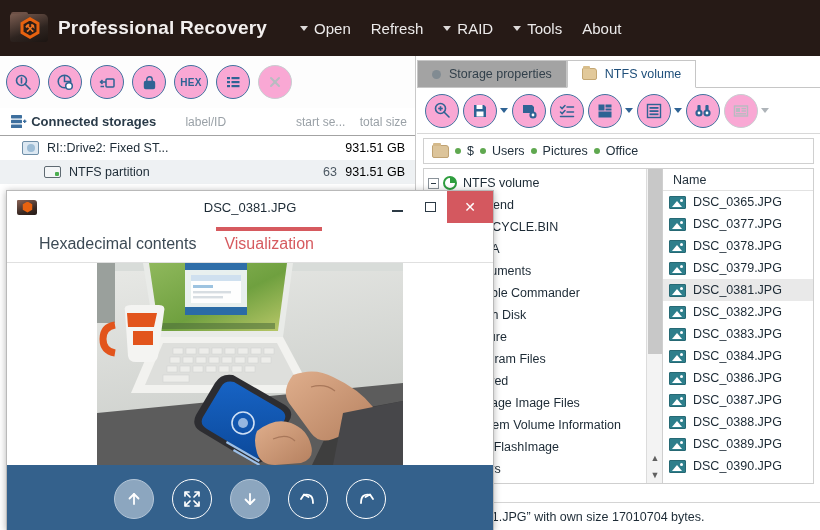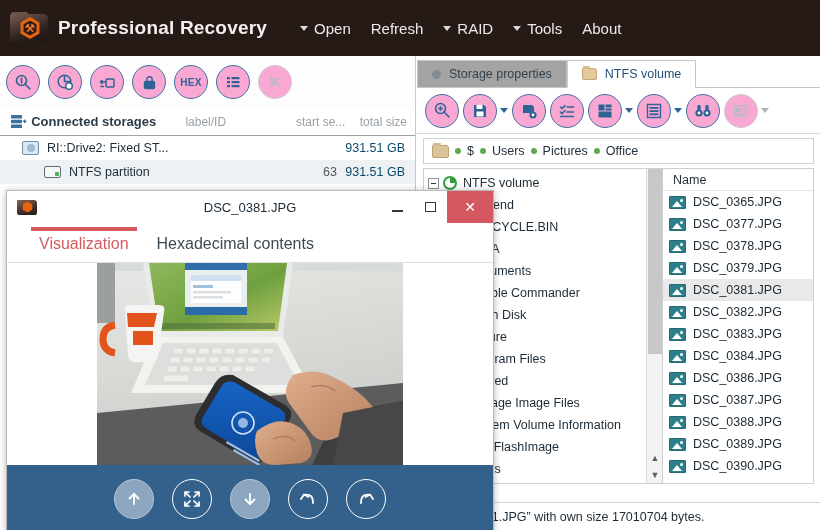--- a/index.html
+++ b/index.html
@@ -90,21 +90,21 @@
   .col-total { width: 72px; text-align: right; padding-right: 8px; }
 
   .store-row {
     display: flex; align-items: center; height: 24px; font-size: 12.5px; color: #1d2b36;
   }
   .store-row.alt { background: #eef1f3; }
   .store-row .nm { display: flex; align-items: center; gap: 8px; }
   .store-row .nm.indent1 { padding-left: 22px; }
   .store-row .nm.indent2 { padding-left: 44px; }
   .store-row .v-start { margin-left: auto; width: 60px; text-align: right; color: #4c5862; }
-  .store-row .v-total { width: 78px; text-align: right; padding-right: 10px; color: #0c4a6e; }
+  .store-row .v-total { width: 78px; text-align: right; padding-right: 10px; color: #000000; }
 
   .disk-ico {
     width: 17px; height: 14px; border: 1px solid #6f8fa8; background: #dce8f2;
     border-radius: 2px; display:flex; align-items:center; justify-content:center;
   }
   .disk-ico i { width: 8px; height: 8px; border-radius: 50%; background: #9dbdd6; display:block; }
   .part-ico {
     width: 17px; height: 12px; border: 1px solid #5f6a72; background: #f4f6f7;
     border-radius: 2px; position: relative;
   }
@@ -687,22 +687,22 @@
             <i></i>
           </div>
         <div class="dlg-btn dlg-max">
             <i></i>
           </div>
         <div class="dlg-btn close">✕</div>
       </div>
     </div>
 
     <div class="dlg-tabs">
+      <div class="dlg-tab">Hexadecimal contents</div>
       <div class="dlg-tab active">Visualization</div>
-      <div class="dlg-tab">Hexadecimal contents</div>
     </div>
 
     <div class="preview-area">
       <div class="photo">
         <svg width="306" height="202" viewBox="0 0 306 202" preserveAspectRatio="none">
           <defs>
             <linearGradient id="deskg" x1="0" y1="0" x2="0.3" y2="1">
               <stop offset="0%" stop-color="#e8e9e6"></stop>
                 <stop offset="100%" stop-color="#c9ccc8"></stop>
             </linearGradient>

